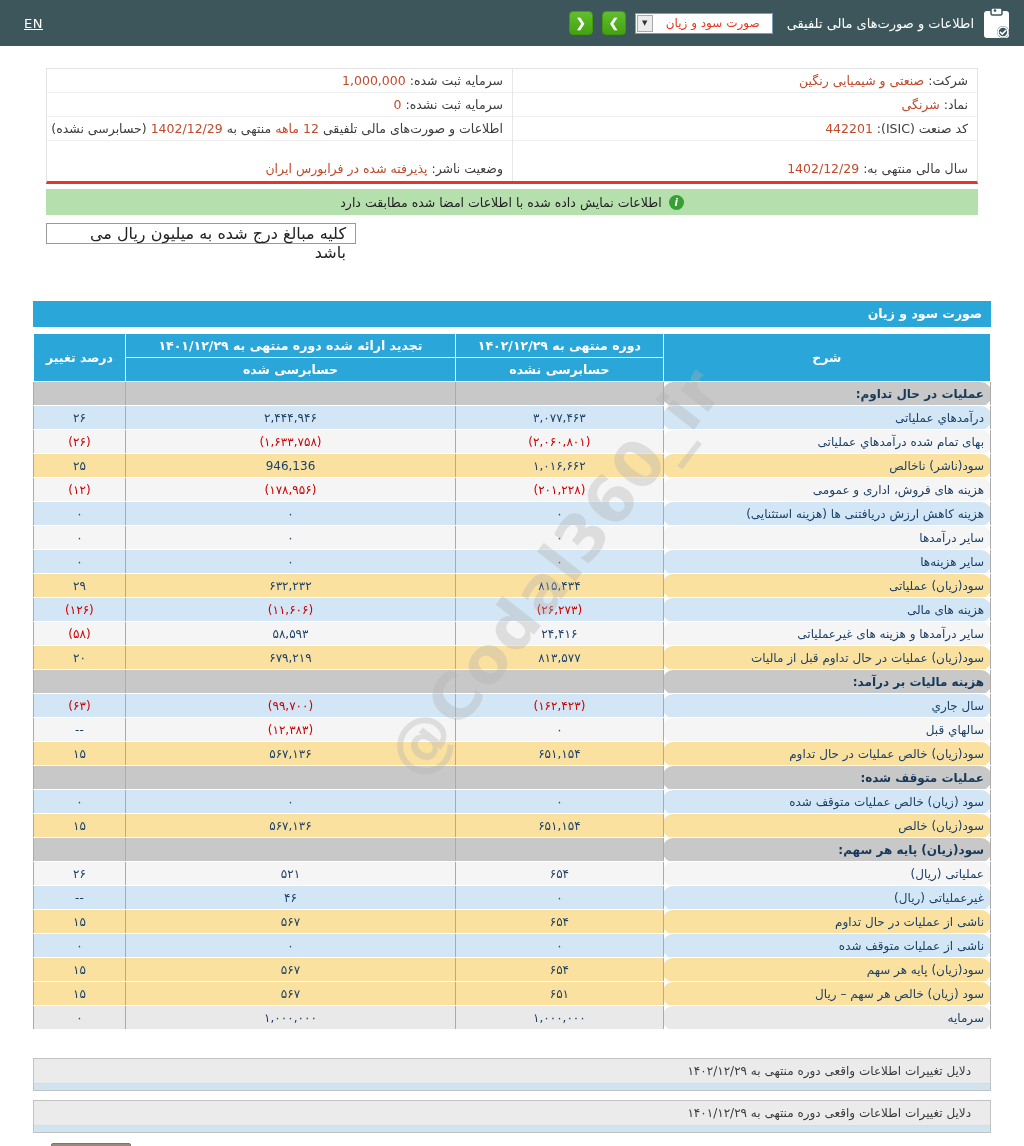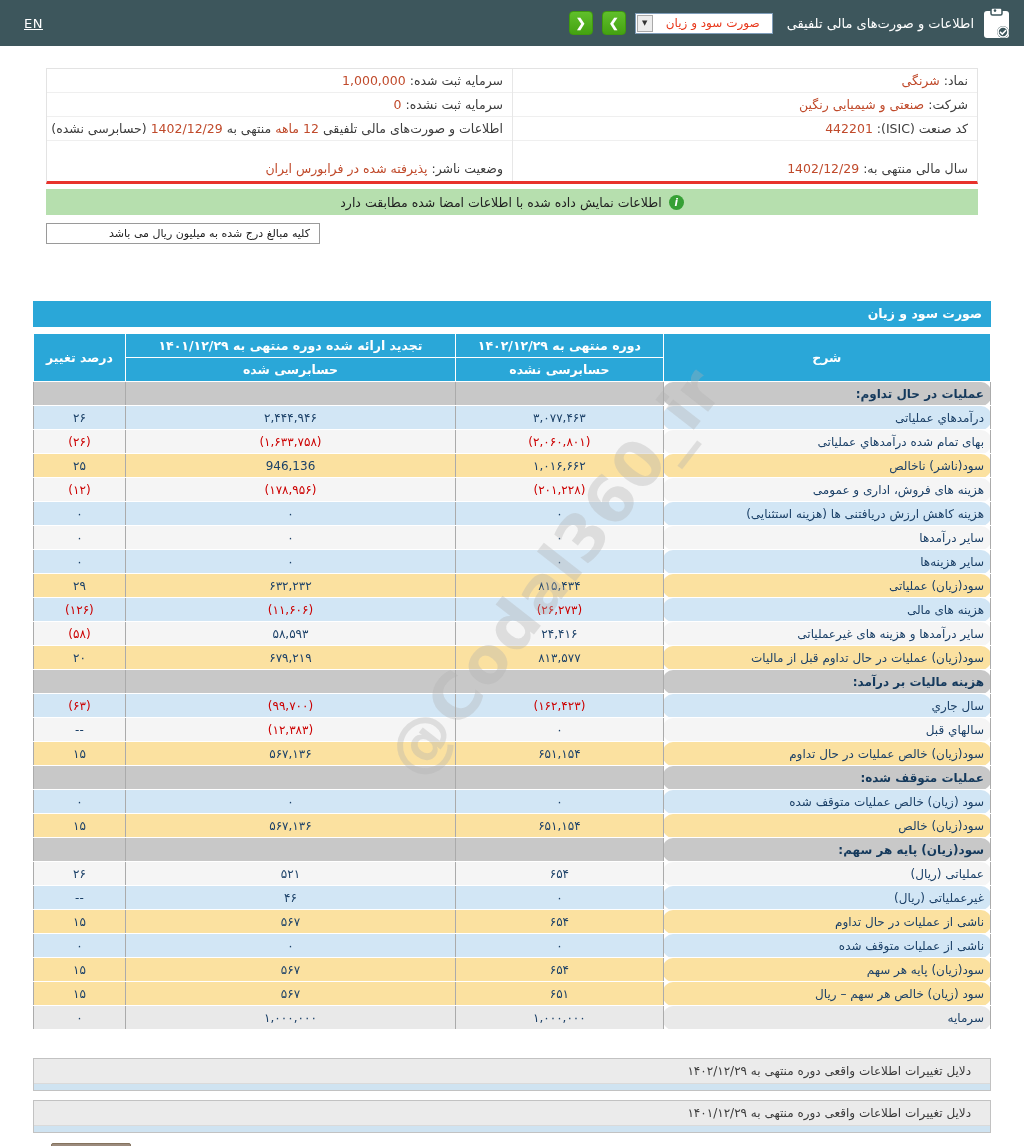--- a/index.html
+++ b/index.html
@@ -52,22 +52,22 @@
   .notice-green {
     margin:5px 46px 0; height:26px; background:#b6dfae; color:#222;
     display:flex; align-items:center; justify-content:center; gap:7px; font-size:12.5px;
   }
   .info-icon {
     width:15px; height:15px; border-radius:50%; background:#36a035; color:#fff;
     font-size:10px; font-weight:bold; font-style:italic;
     display:flex; align-items:center; justify-content:center; flex:0 0 auto;
   }
   .unit-note {
-    width:274px; height:21px; line-height:19px; margin:8px auto 0 46px;
-    border:1px solid #9a9a9a; background:#fff; font-size:11px; color:#222;
+    width:310px; height:21px; line-height:19px; margin:8px auto 0 46px;
+    border:1px solid #9a9a9a; background:#fff; font-size:16px; color:#222;
     text-align:right; padding:0 9px;
   }
   
   .statement { margin:57px 33px 0; position:relative; }
   .statement-title {
     height:26px; line-height:26px; background:#2aa7d8; color:#fff;
     font-weight:bold; font-size:12.5px; padding:0 9px;
   }
   .statement-gap { height:6px; }
   table.fin { width:100%; border-collapse:collapse; table-layout:fixed; border:1px solid #9c9c9c; }
@@ -129,22 +129,22 @@
     <span>❯</span>
   </button>
   <button class="nav-btn">
     <span>❮</span>
   </button>
   <span class="en-link">EN</span>
 </div>
 
 <div class="info-wrap">
   <div class="info-col info-col-right" id="info-col-right">
+      <div class="info-row"><span>شرکت: </span><span class="red-val">صنعتی و شیمیایی رنگین</span></div>
       <div class="info-row"><span>نماد: </span><span class="red-val">شرنگی</span></div>
-      <div class="info-row"><span>شرکت: </span><span class="red-val">صنعتی و شیمیایی رنگین</span></div>
       <div class="info-row"><span>کد صنعت (ISIC): </span><span class="red-val">442201</span></div>
       <div class="info-row"><span>سال مالی منتهی به: </span><span class="red-val">1402/12/29</span></div>
     </div>
   <div class="info-col" id="info-col-left">
       <div class="info-row"><span>سرمایه ثبت شده: </span><span class="red-val">1,000,000</span></div>
       <div class="info-row"><span>سرمایه ثبت نشده: </span><span class="red-val">0</span></div>
       <div class="info-row"><span>اطلاعات و صورت‌های مالی تلفیقی </span><span class="red-val">12 ماهه</span><span> منتهی به </span><span class="red-val">1402/12/29</span><span> (حسابرسی نشده)</span></div>
       <div class="info-row"><span>وضعیت ناشر: </span><span class="red-val">پذیرفته شده در فرابورس ایران</span></div>
     </div>
 </div>

